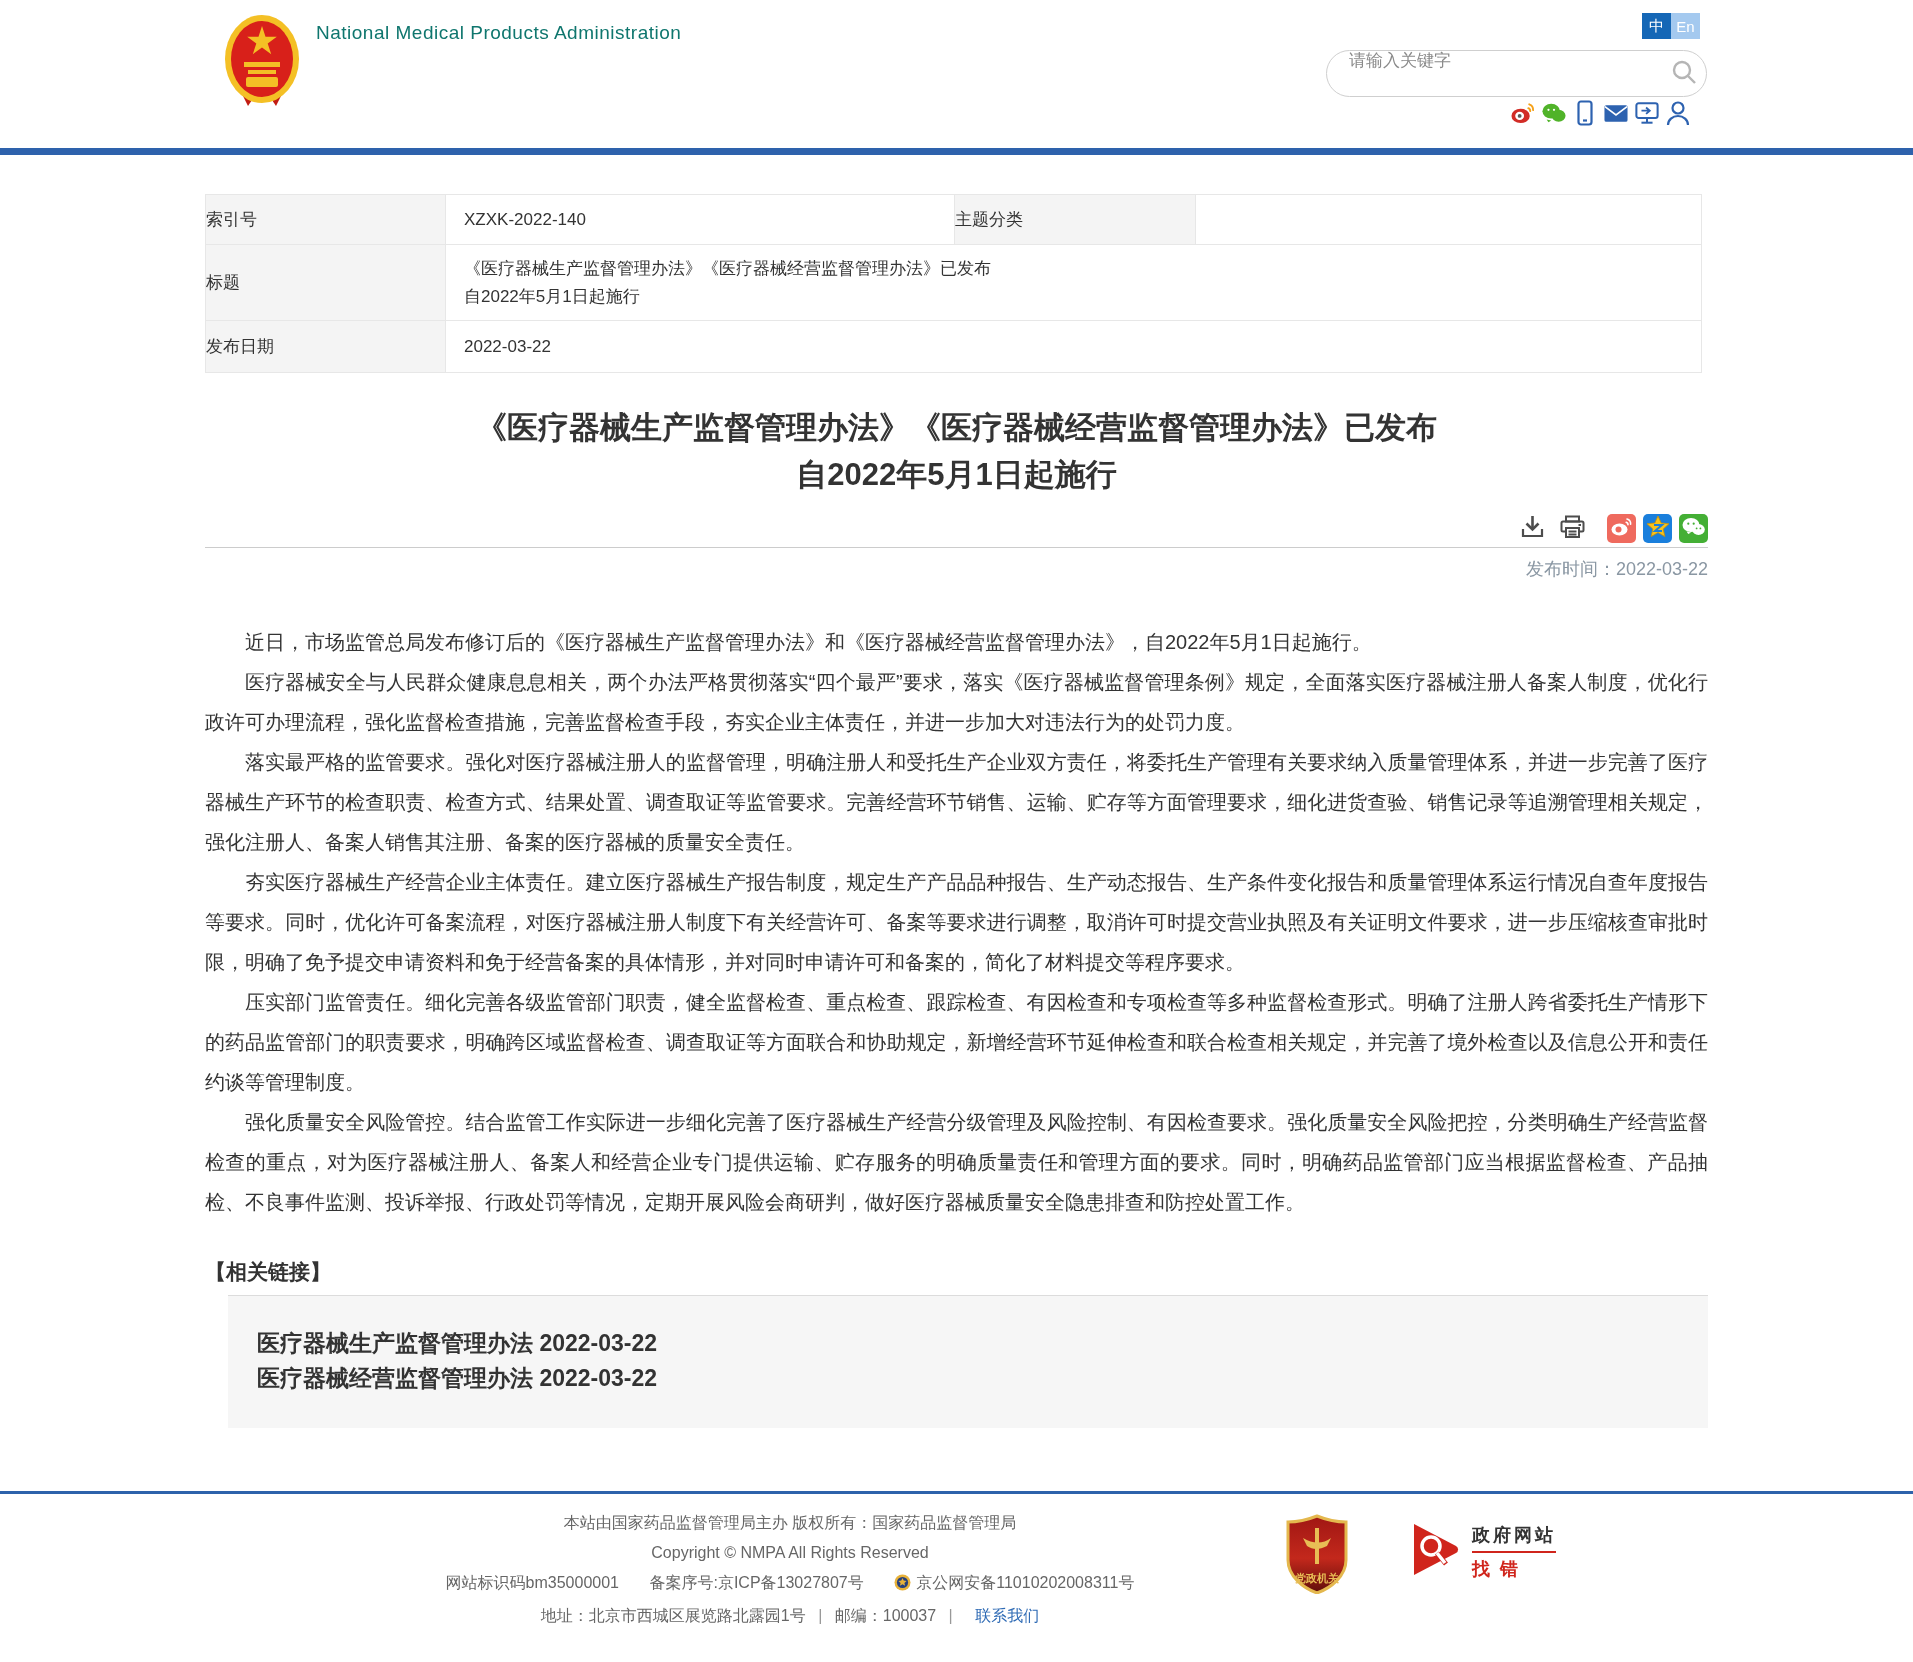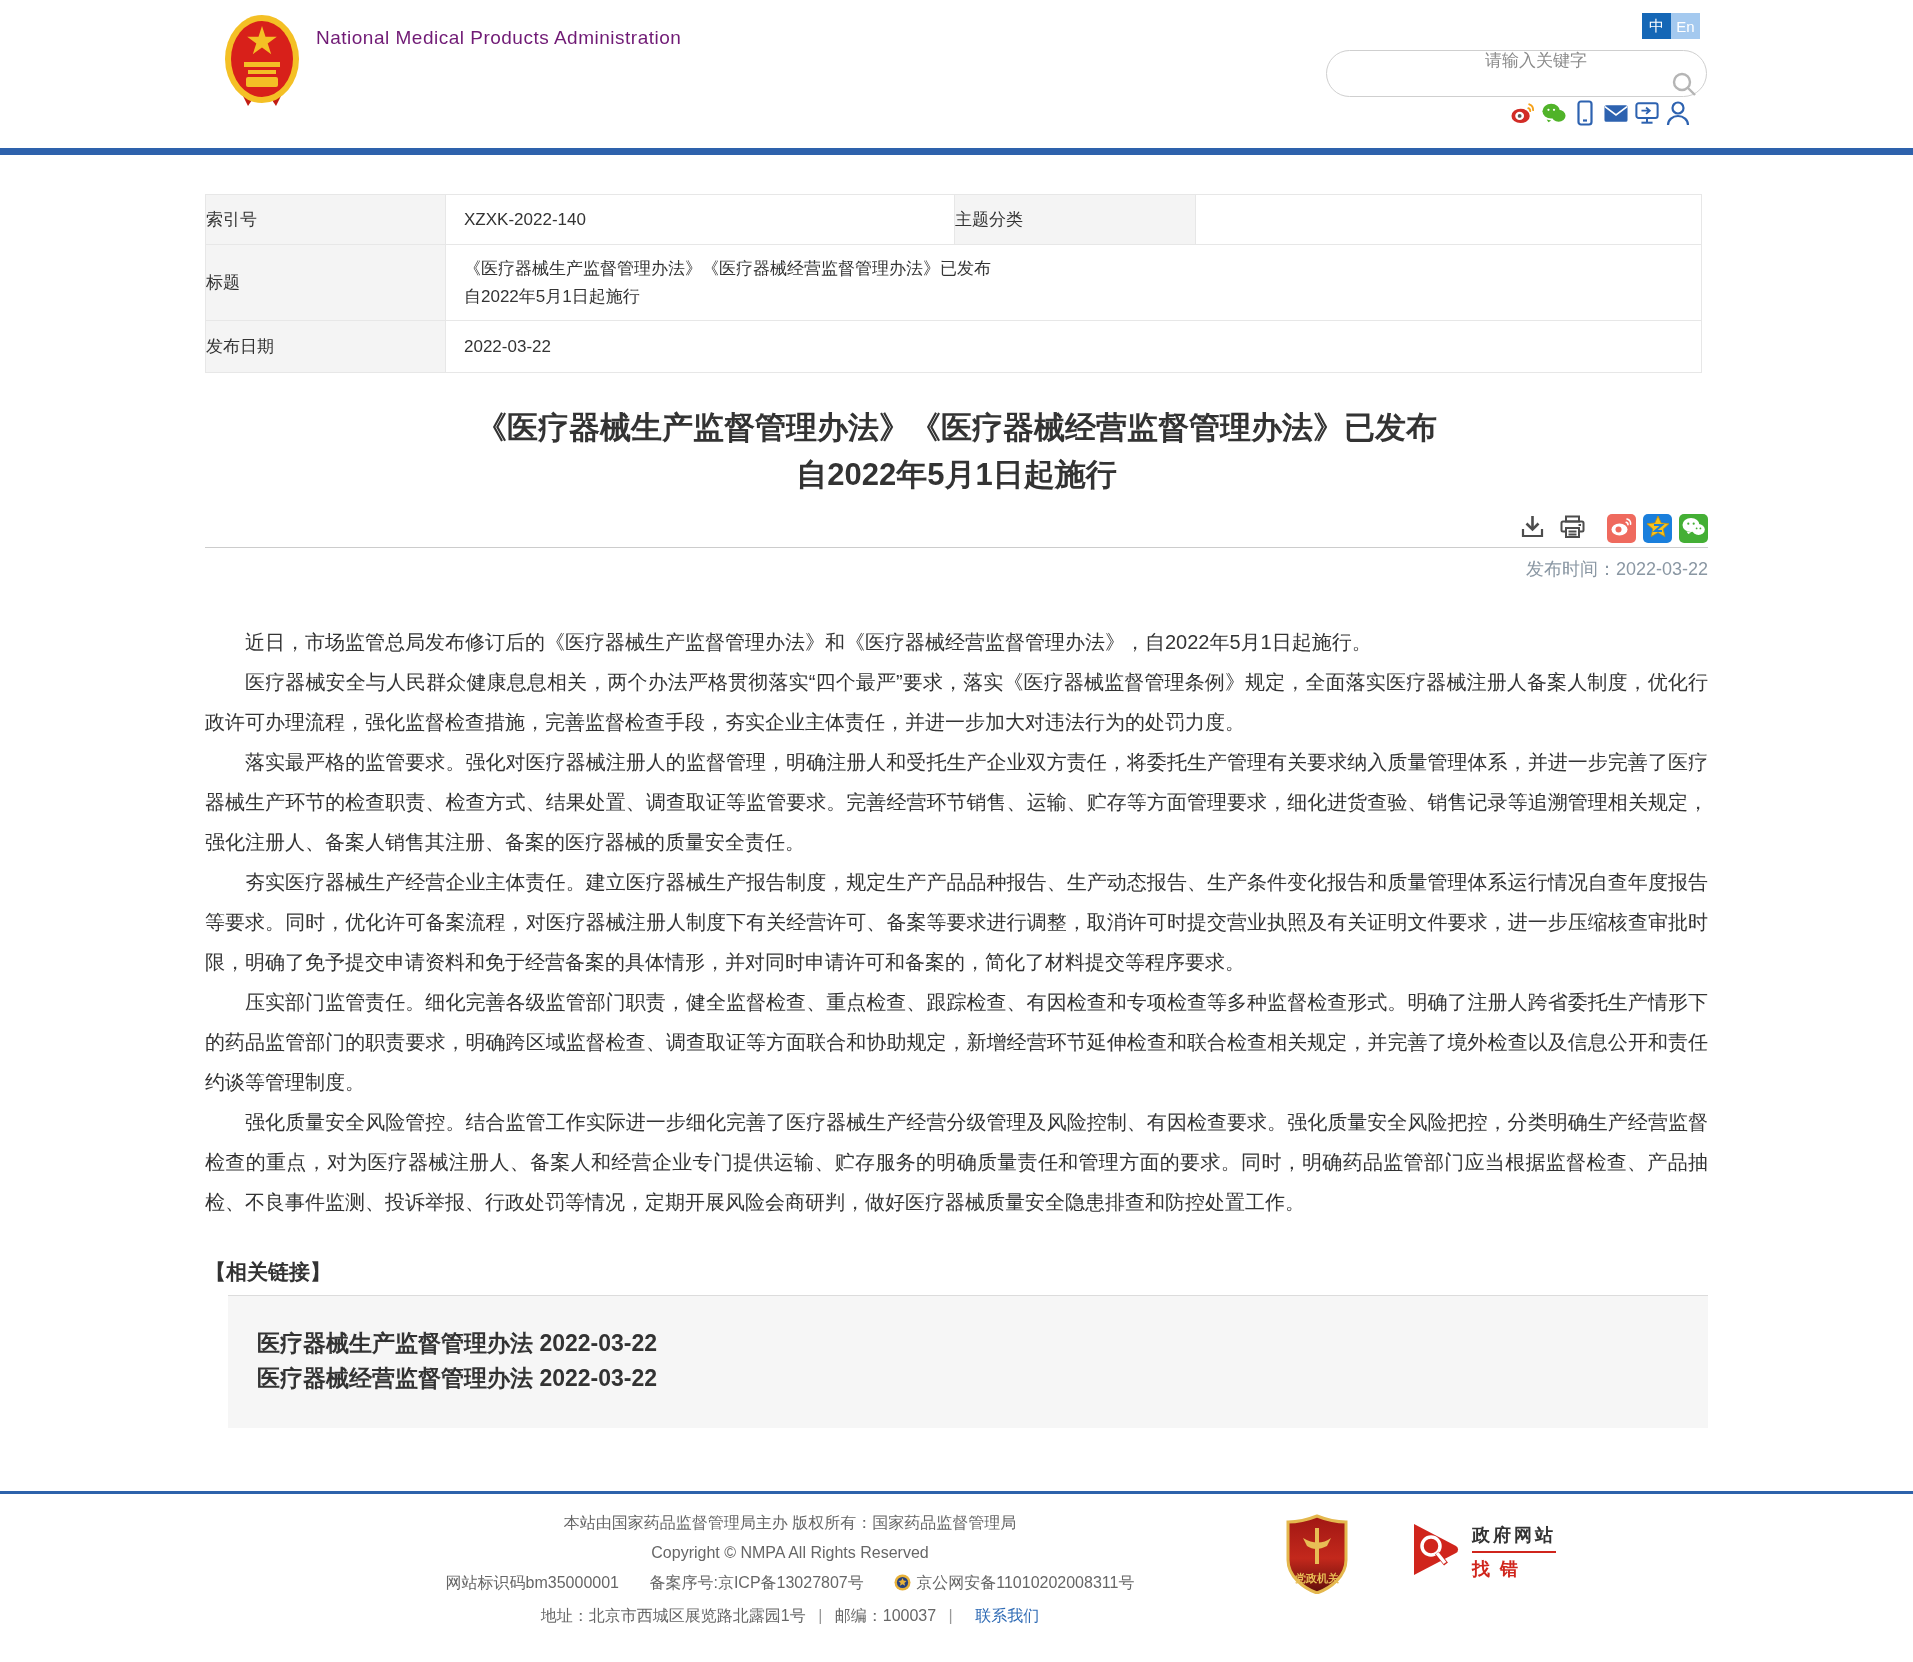--- a/index.html
+++ b/index.html
@@ -4,26 +4,26 @@
 <style>
   * { margin:0; padding:0; box-sizing:border-box; }
   html,body { background:#ffffff; font-family:"Liberation Sans", sans-serif; }
   body { width:1913px; height:1662px; position:relative; color:#333; }
 
   
   .header { position:relative; height:148px; background:#fff; }
   .logo { position:absolute; left:224px; top:14px; display:flex; align-items:flex-start; }
   .logo-text { margin-left:16px; margin-top:8px; }
   .site-title { font-size:44px; font-weight:bold; color:#2d5fa8; letter-spacing:2px; line-height:1.2; }
-  .site-subtitle { font-size:19px; color:#701a75; margin-top:5px; letter-spacing:0.5px; }
+  .site-subtitle { font-size:19px; color:#0f766e; letter-spacing:0.5px; }
   .lang-switch { position:absolute; right:213px; top:13px; display:flex; }
   .lang-btn { width:29px; height:26px; font-size:15px; color:#fff; border:none; cursor:pointer; display:flex; align-items:center; justify-content:center; }
   .lang-zh { background:#1567b6; }
   .lang-en { background:#a4c9ef; }
-  .search-box { position:absolute; right:206px; top:50px; width:381px; height:47px; border:1px solid #cfcfcf; border-radius:24px; background:#fff; display:flex; align-items:flex-end;flex-direction:column; }
+  .search-box { position:absolute; right:206px; top:50px; width:381px; height:47px; border:1px solid #cfcfcf; border-radius:24px; background:#fff; display:flex; align-items:flex-start; }
   .search-input { border:none; outline:none; background:transparent; flex:1; margin-left:22px; font-size:17px; color:#555; font-family:"Liberation Sans", sans-serif; }
   .search-input::placeholder { color:#8a8a8a; }
   .search-btn { width:44px; height:45px; background:transparent; border:none; cursor:pointer; display:flex; align-items:center; justify-content:center; }
   .quick-icons { position:absolute; right:223px; top:100px; display:flex; gap:7px; align-items:center; }
   .qicon { width:24px; height:26px; display:flex; align-items:center; justify-content:center; cursor:pointer; }
 
   .blue-bar { height:7px; background:#2e62ac; }
 
   
   .content { width:1503px; margin:0 auto; }

